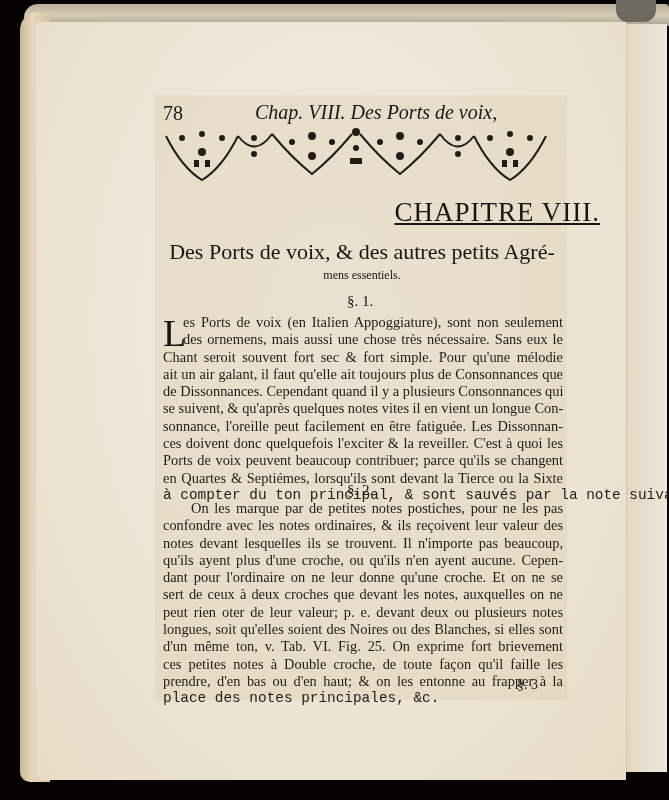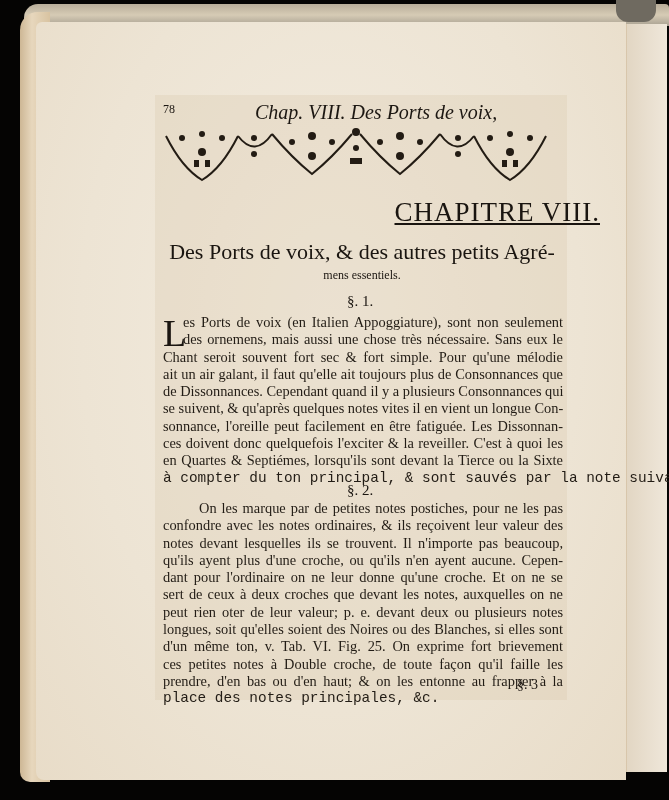--- a/index.html
+++ b/index.html
@@ -32,21 +32,21 @@
       background:#6f6a60; border-radius:0 0 12px 12px;
     }
     .text-block {
       position:absolute; left:155px; top:95px; width:412px; height:605px;
       background:rgba(214,196,170,0.28);
     }
     .header-line {
       position:absolute; left:163px; top:100px; width:400px; height:26px;
       font-size:19px; color:#1c1712;
     }
-    .page-num { position:absolute; left:0; top:2px; font-size:12px; }
+    .page-num { position:absolute; left:0; top:2px; font-size:20px; }
     .running-head { position:absolute; left:92px; top:1px; font-style:italic; font-size:20px; }
     .ornament {
       position:absolute; left:162px; top:128px; width:388px; height:58px;
     }
     .chapter-title {
       position:absolute; left:0; width:600px; top:197px; text-align:right;
       font-size:27px; letter-spacing:1px; color:#1a1510; font-weight:normal;text-decoration:underline;
     }
     .chapter-sub1 {
       position:absolute; left:162px; top:239px; width:400px; text-align:center;
@@ -137,28 +137,29 @@
 
 <div class="para" style="top:314px;">
   <span class="line" style="margin-left:20px;">es Ports de voix (en Italien Appoggiature), sont non seulement</span>
   <span class="line" style="margin-left:20px;">des ornemens, mais aussi une chose très nécessaire.  Sans eux le</span>
   <span class="line">Chant seroit souvent fort sec &amp; fort simple.  Pour qu'une mélodie</span>
   <span class="line">ait un air galant, il faut qu'elle ait toujours plus de Consonnances que</span>
   <span class="line">de Dissonnances.  Cependant quand il y a plusieurs Consonnances qui</span>
   <span class="line">se suivent, &amp; qu'après quelques notes vites il en vient un longue Con-</span>
   <span class="line">sonnance, l'oreille peut facilement en être fatiguée.  Les Dissonnan-</span>
   <span class="line">ces doivent donc quelquefois l'exciter &amp; la reveiller.  C'est à quoi les</span>
+  <span class="line">Ports de voix peuvent beaucoup contribuer; parce qu'ils se changent</span>
   <span class="line">en Quartes &amp; Septiémes, lorsqu'ils sont devant la Tierce ou la Sixte</span>
   <span class="line last">à compter du ton principal, &amp; sont sauvés par la note suivante.</span>
 </div>
 
 <div class="section-mark" style="left:330px; top:482px; width:60px;">§. 2.</div>
 
 <div class="para" style="top:500px;">
-  <span class="line" style="margin-left:36px;">On les marque par de petites notes postiches, pour ne les pas</span>
+  <span class="line" style="margin-left:28px;">On les marque par de petites notes postiches, pour ne les pas</span>
   <span class="line">confondre avec les notes ordinaires, &amp; ils reçoivent leur valeur des</span>
   <span class="line">notes devant lesquelles ils se trouvent.  Il n'importe pas beaucoup,</span>
   <span class="line">qu'ils ayent plus d'une croche, ou qu'ils n'en ayent aucune.  Cepen-</span>
   <span class="line">dant pour l'ordinaire on ne leur donne qu'une croche.  Et on ne se</span>
   <span class="line">sert de ceux à deux croches que devant les notes, auxquelles on ne</span>
   <span class="line">peut rien oter de leur valeur; p. e. devant deux ou plusieurs notes</span>
   <span class="line">longues, soit qu'elles soient des Noires ou des Blanches, si elles sont</span>
   <span class="line">d'un même ton, v. Tab. VI. Fig. 25.  On exprime fort brievement</span>
   <span class="line">ces petites notes à Double croche, de toute façon qu'il faille les</span>
   <span class="line">prendre, d'en bas ou d'en haut; &amp; on les entonne au frapper à la</span>

